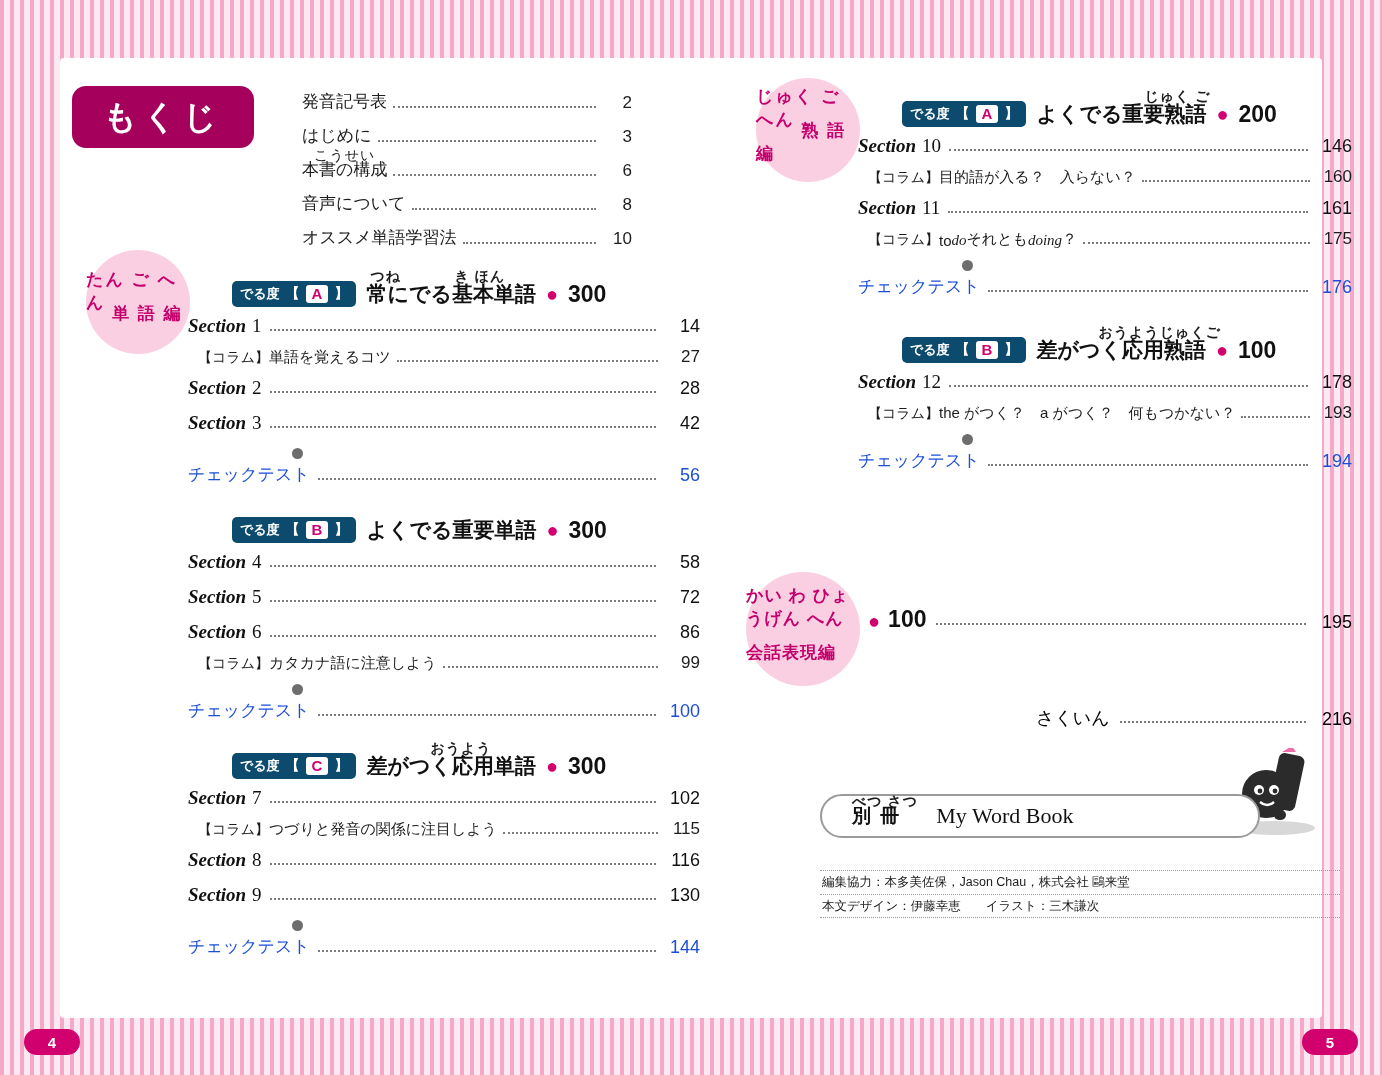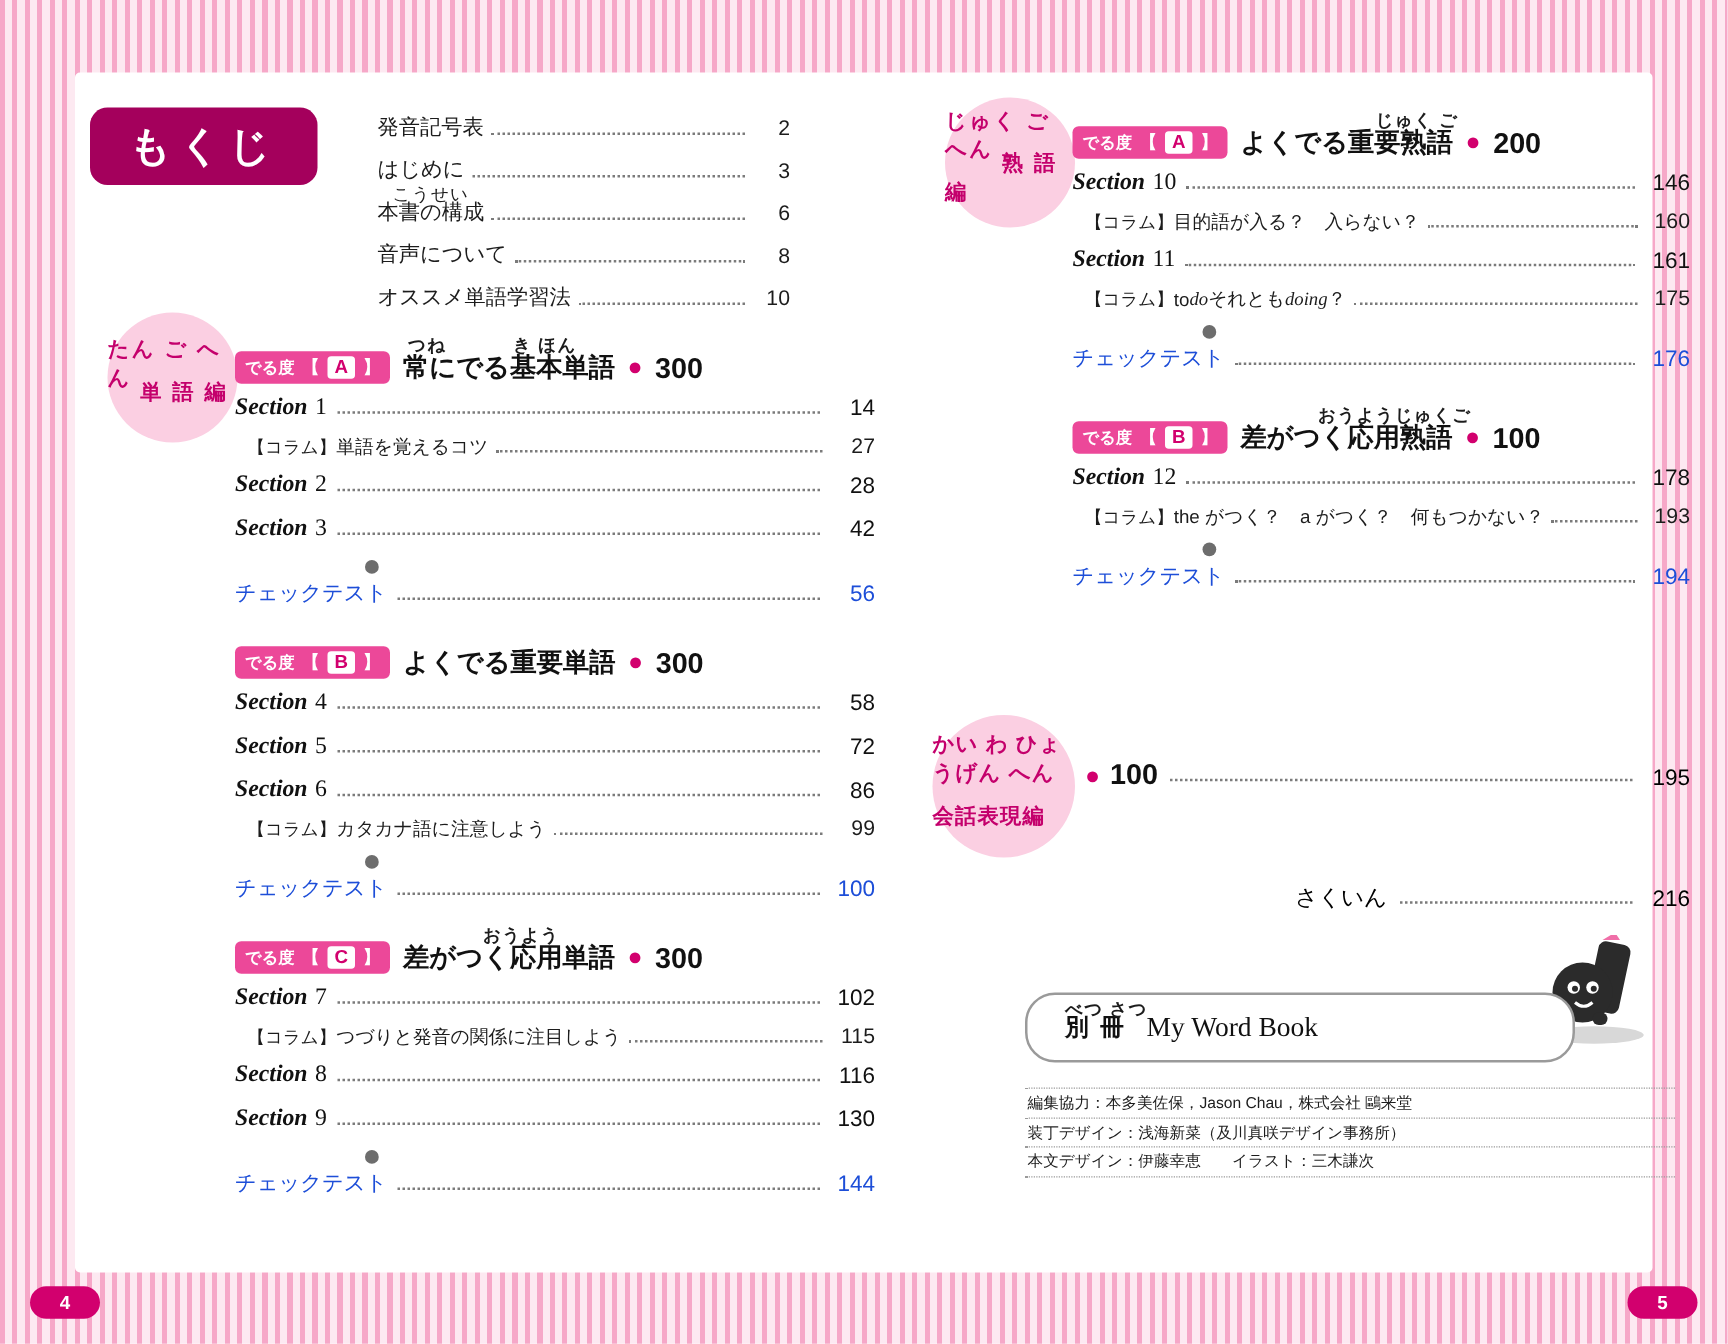--- a/index.html
+++ b/index.html
@@ -63,22 +63,22 @@
   .circ{
     position:absolute;border-radius:50%;
     background:#fbcfe2;display:flex;align-items:center;justify-content:center;
     color:#c4006c;font-weight:bold;
   }
   .circ span{position:relative;}
 
   
   .rankbar{display:flex;align-items:center;gap:10px;}
   .deru{
-    background:#ec4899;color:#fff;border-radius:5px;
-    font-size:13px;font-weight:bold;padding:4px 8px;display:flex;align-items:center;gap:6px;
+    background:#0c4a6e;color:#fff;border-radius:5px;
+    font-size:13px;font-weight:bold;padding:4px 8px;display:flex;align-items:center;gap:6px;margin-left:44px;
   }
   .rankletter{
     background:#fff;color:#d2006e;border-radius:3px;font-size:15px;font-weight:bold;
     padding:0px 6px;line-height:18px;
   }
   .brk{color:#fff;font-size:14px;font-weight:bold;}
   .rank-title{font-size:21px;font-weight:bold;color:#111;}
   .dot-sep{color:#d2006e;font-size:20px;font-weight:bold;}
   .rank-num{font-size:23px;font-weight:bold;color:#111;}
 
@@ -436,31 +436,30 @@
         <circle cx="36" cy="46" r="24" fill="#2b2b2b"></circle>
         <circle cx="29" cy="42" r="5" fill="#fff"></circle>
         <circle cx="44" cy="42" r="5" fill="#fff"></circle>
         <circle cx="30" cy="43" r="2.4" fill="#2b2b2b"></circle>
         <circle cx="45" cy="43" r="2.4" fill="#2b2b2b"></circle>
         <path d="M30 54 q7 6 14 0" stroke="#fff" stroke-width="2.4" fill="none"></path>
         <rect x="14" y="62" width="12" height="10" rx="5" fill="#2b2b2b"></rect>
         <rect x="44" y="62" width="12" height="10" rx="5" fill="#2b2b2b"></rect>
       </svg>
 
-      <div style="position:absolute;left:100px;top:736px;width:440px;height:56px;border:2px solid #9a9a9a;border-radius:24px;background:#fff;display:flex;align-items:center;gap:16px;padding-left:30px;box-sizing:border-box;">
+      <div style="position:absolute;left:100px;top:736px;width:440px;height:44px;border:2px solid #9a9a9a;border-radius:24px;background:#fff;display:flex;align-items:center;gap:35px;padding-left:30px;box-sizing:border-box;">
         <span class="bessatsu ruby">
           <span class="rb" style="top:-10px;">べつ さつ</span>
           <span>別 冊</span>
         </span>
         <span class="mwbtitle">My Word Book</span>
       </div>
 
       <div class="credits" style="position:absolute;left:100px;top:812px;width:520px;">
         <div>編集協力：本多美佐保，Jason Chau，株式会社 鷗来堂</div>
-        <div>装丁デザイン：浅海新菜（及川真咲デザイン事務所）</div>
         <div>本文デザイン：伊藤幸恵　　イラスト：三木謙次</div>
       </div>
 
     </div>
   </div>
 
   <div class="pagenum left">4</div>
   <div class="pagenum right">5</div>
 </div>
 

